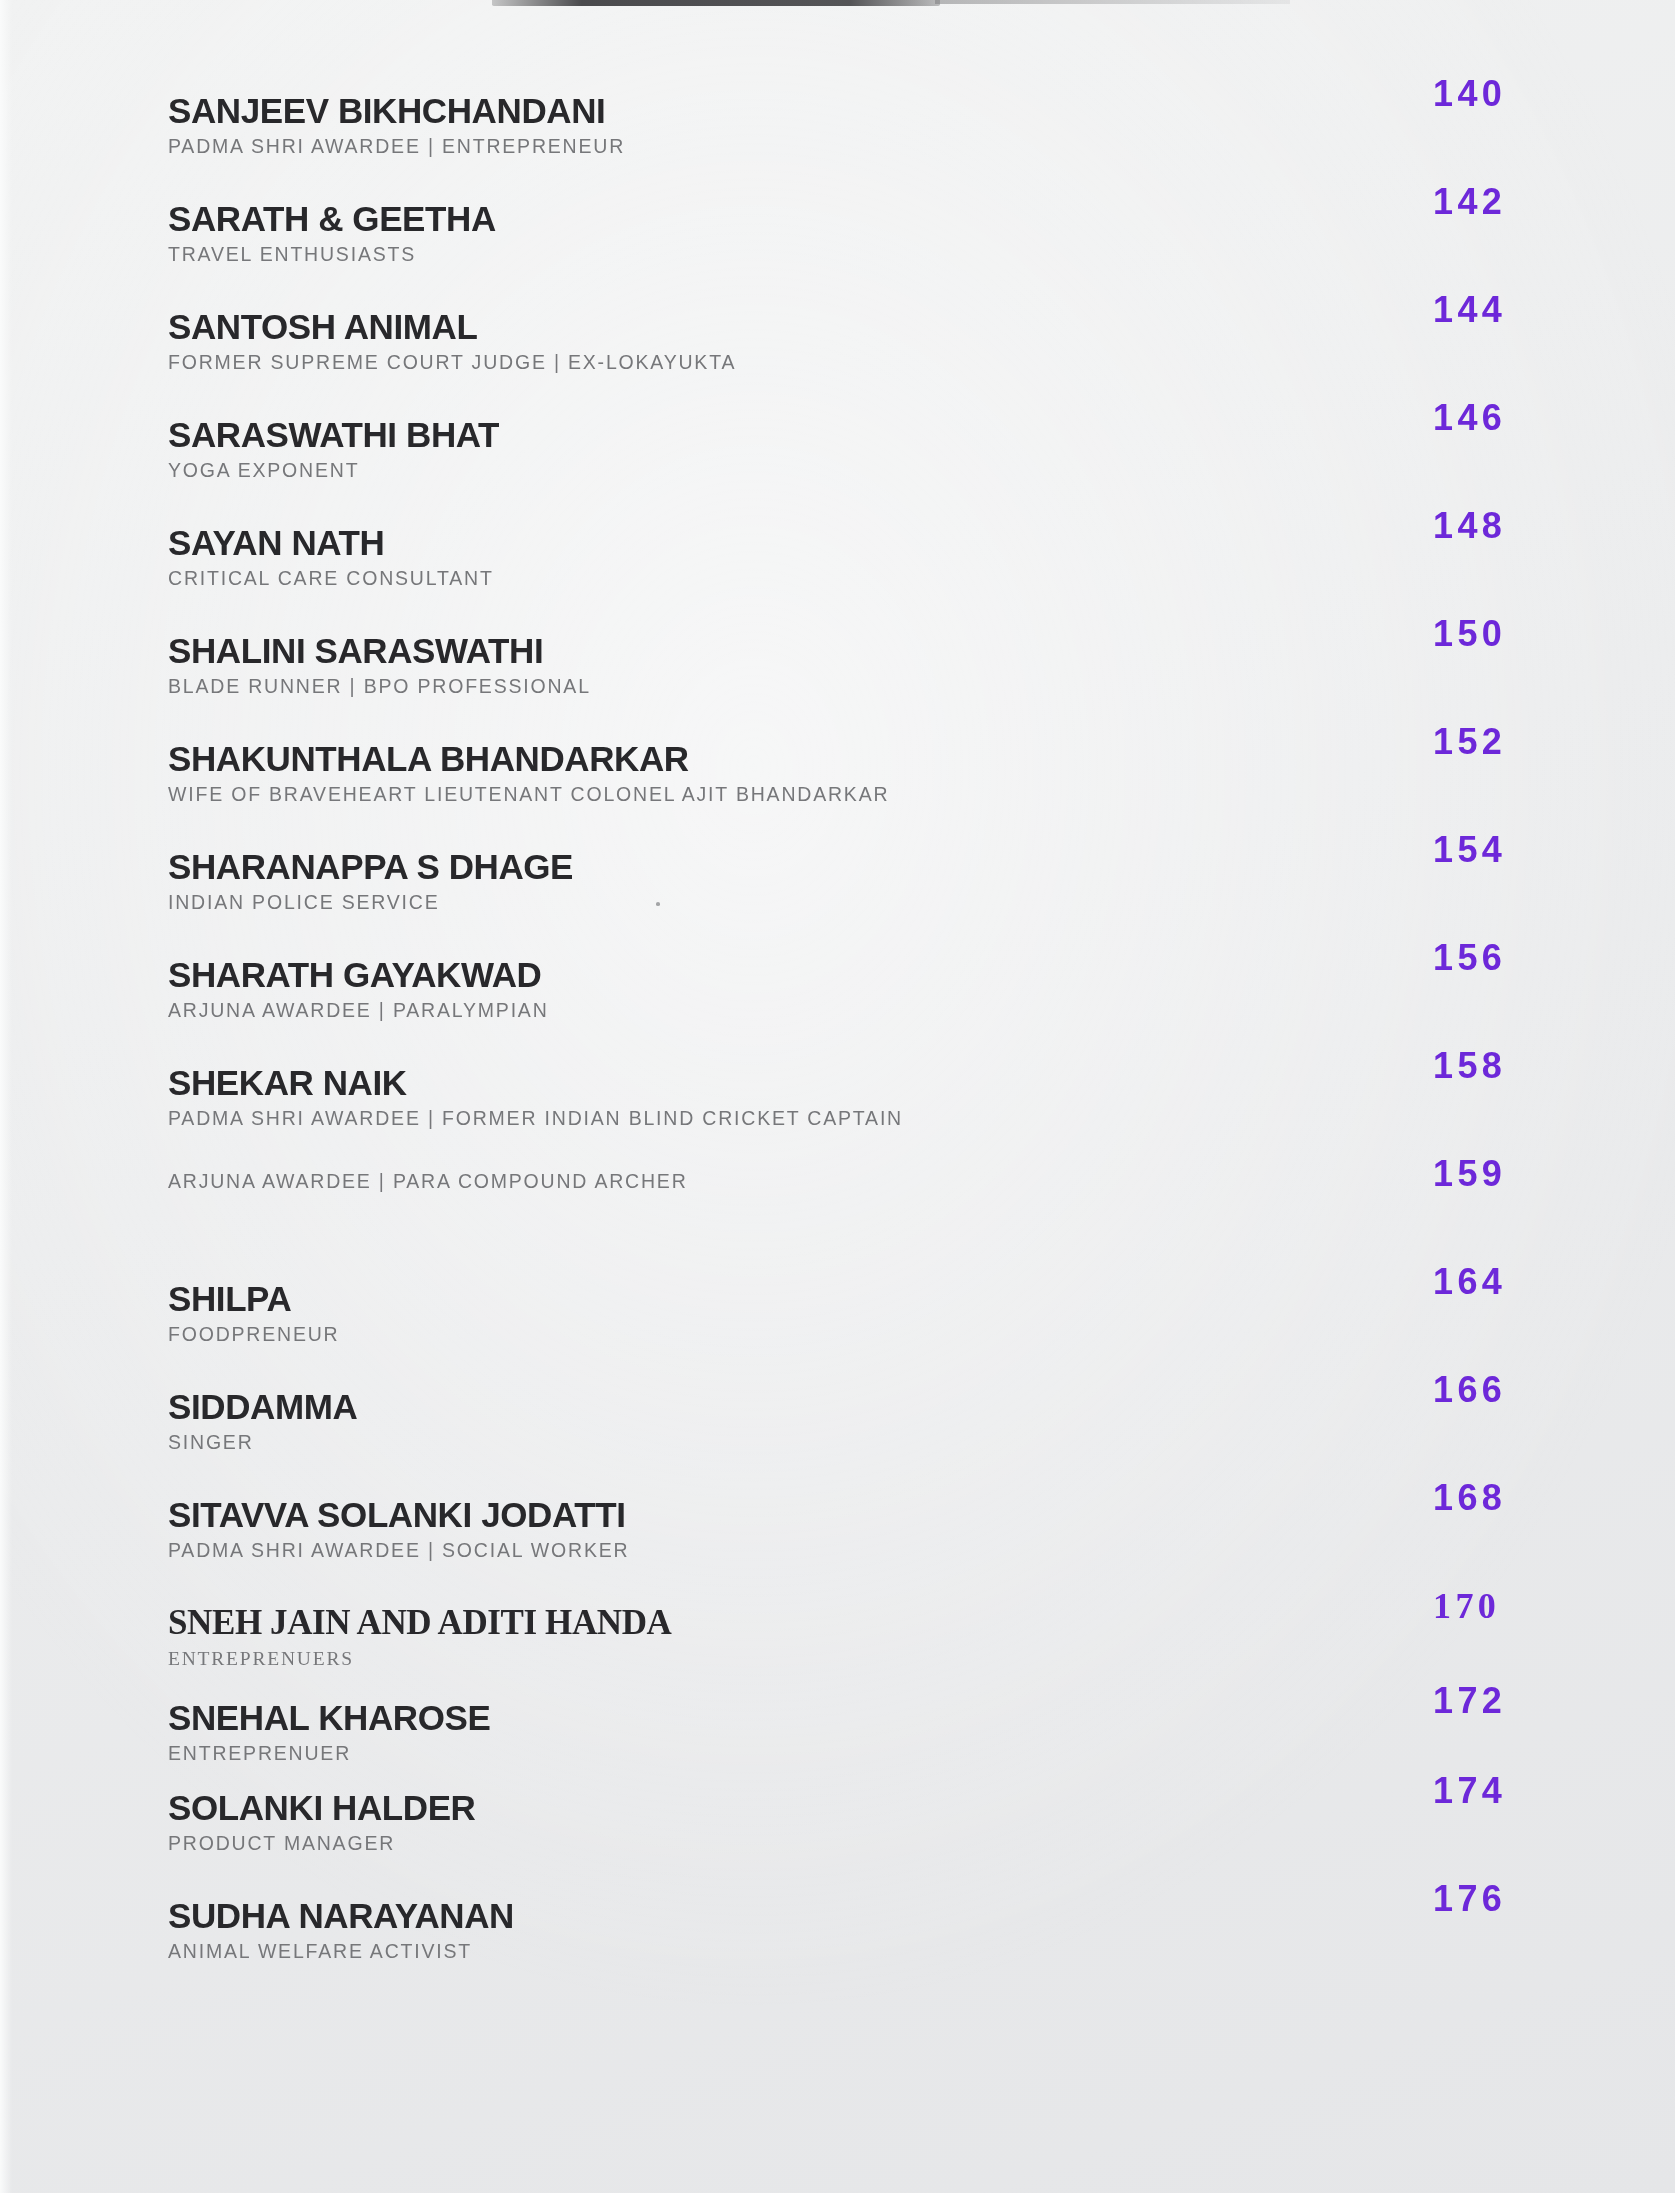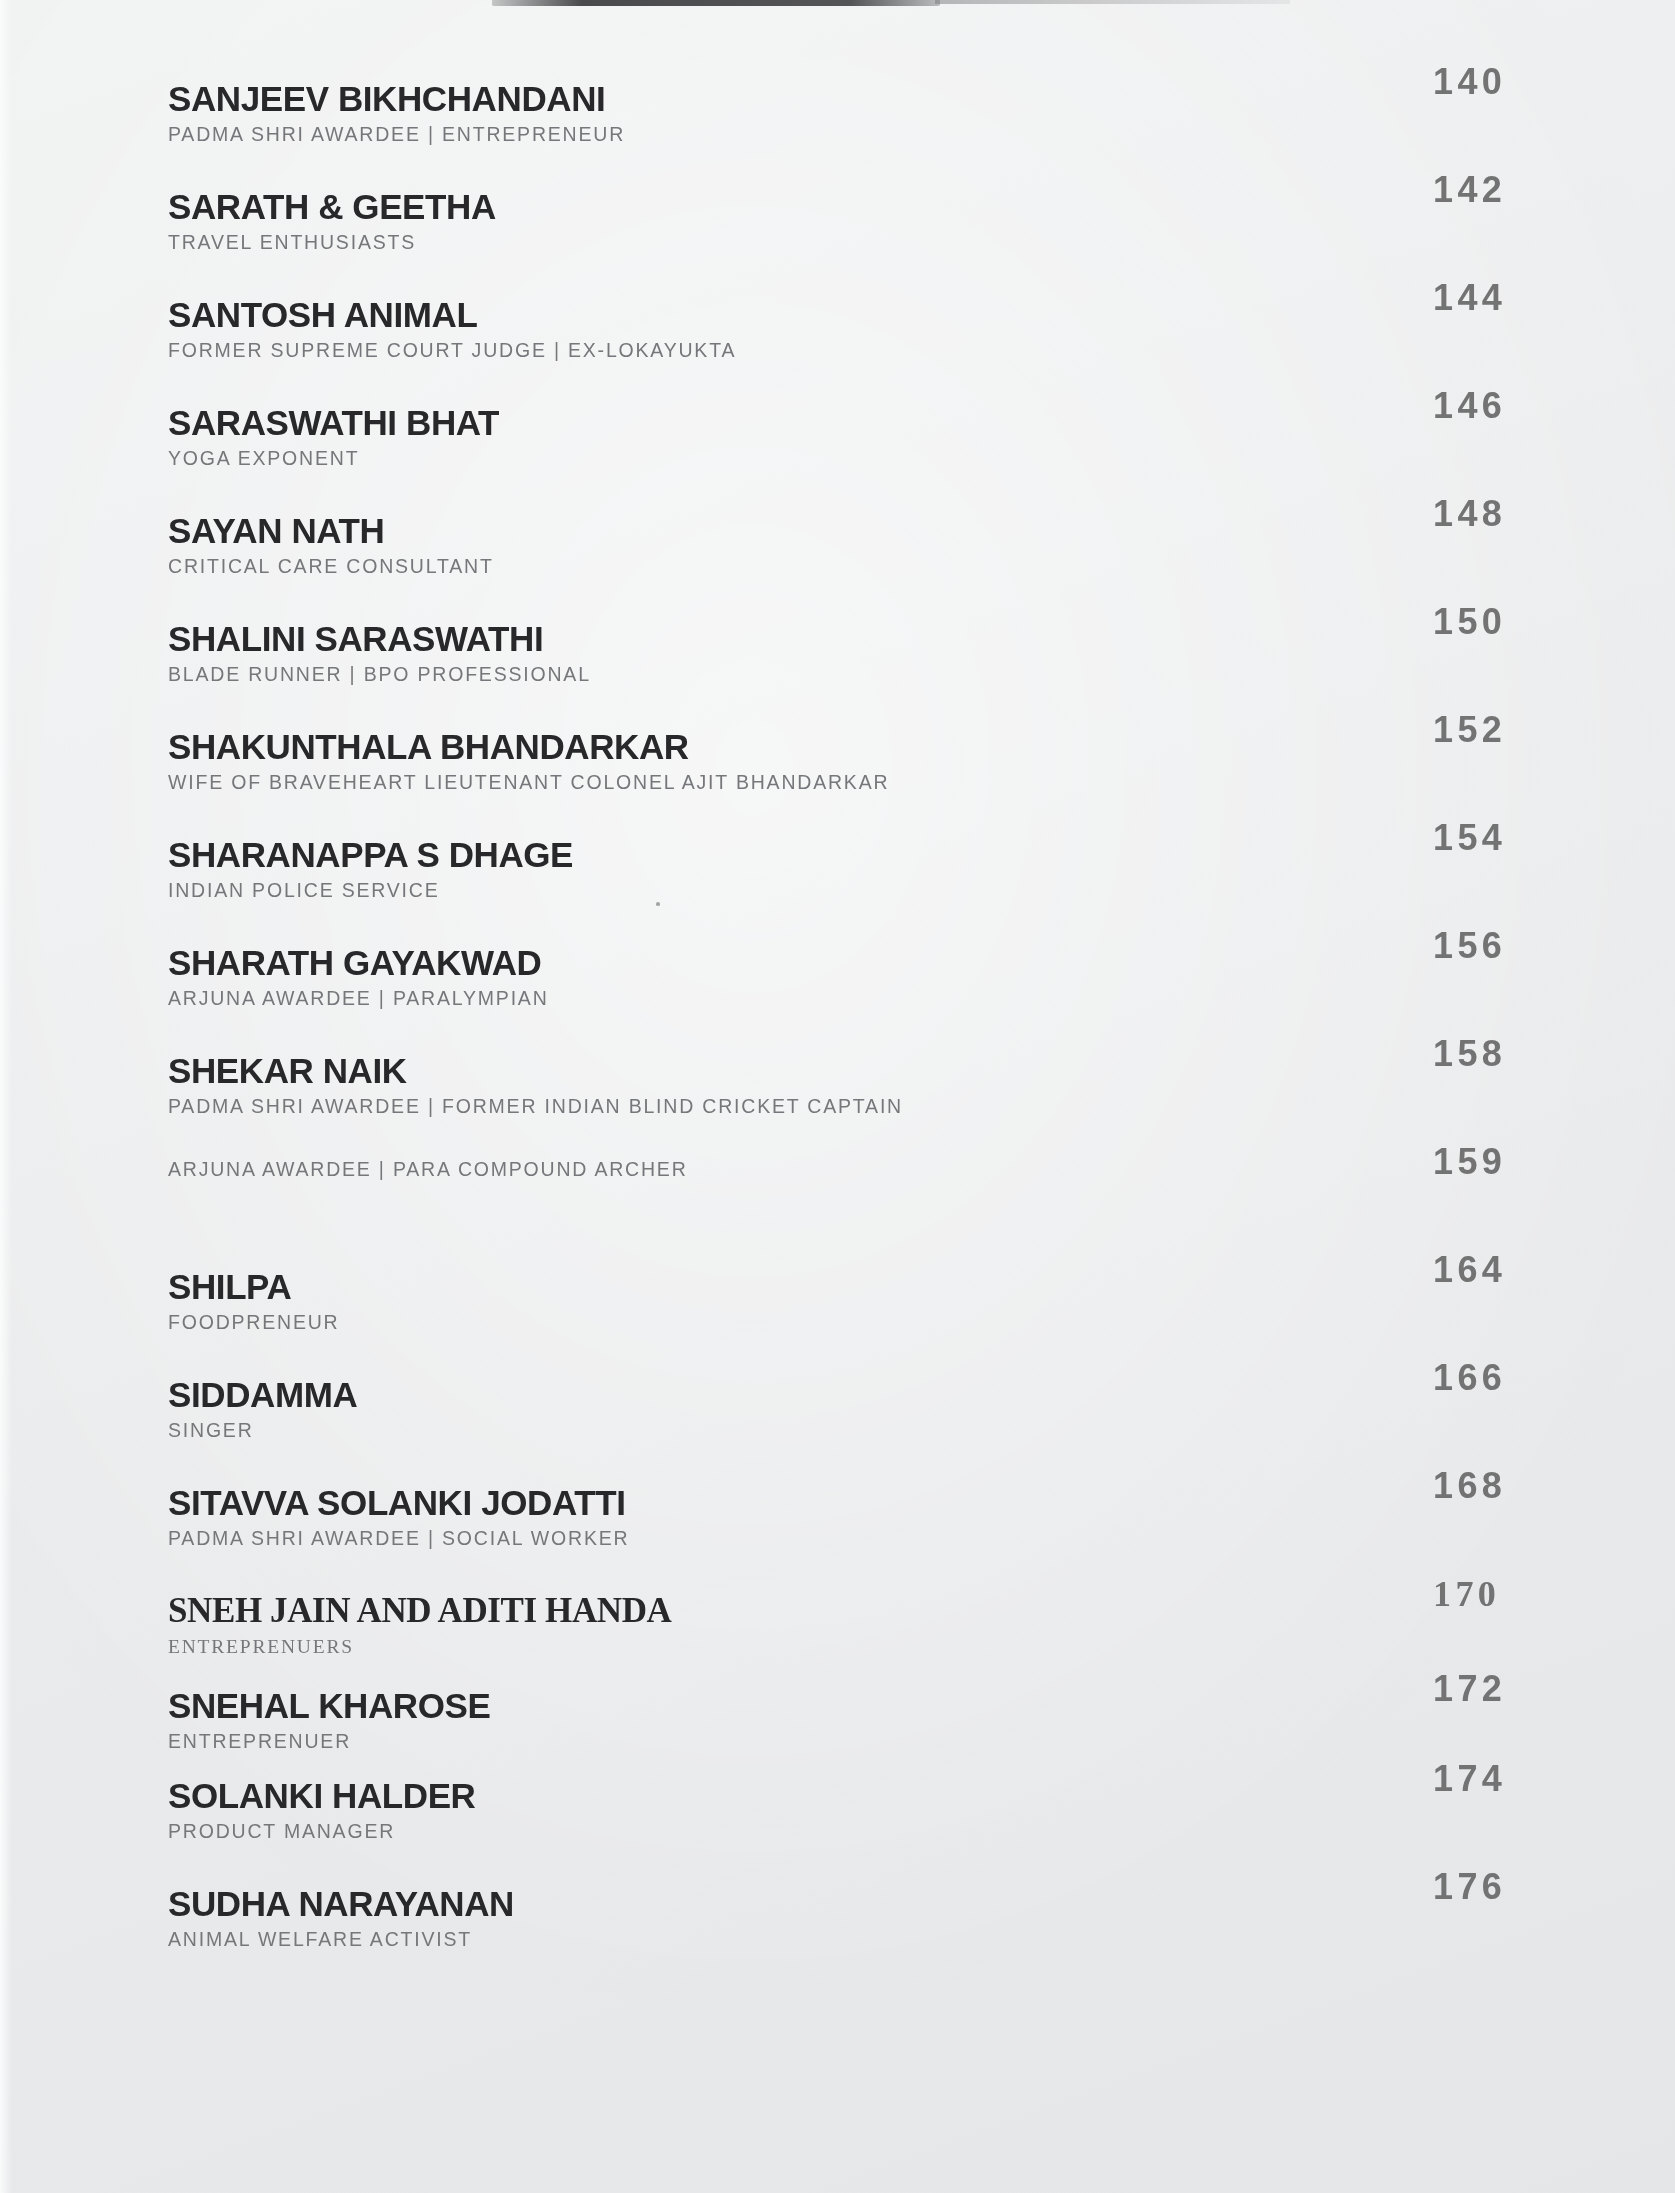--- a/index.html
+++ b/index.html
@@ -37,21 +37,21 @@
   .top-edge-light {
     position: absolute;
     left: 935px; top: 0;
     width: 355px; height: 3.5px;
     background: linear-gradient(90deg, rgba(120,120,122,0.5), rgba(160,160,162,0.15));
   }
 
   .toc {
     position: absolute;
     left: 168px;
-    top: 78px;
+    top: 90px;
     width: 1339px;
   }
 
   .entry {
     position: relative;
     height: 71px;
     margin-bottom: 37px;
   }
   
   .entry:nth-child(15) { margin-bottom: 24px; font-family: Liberation Serif, serif; }
@@ -75,21 +75,21 @@
   }
 
   .entry-page {
     position: absolute;
     left: 1265px;
     top: -14px;
     font-size: 36px;
     line-height: 36px;
     font-weight: 600;
     letter-spacing: 4.4px;
-    color: #737373;
+    color: #6d28d9;
     white-space: nowrap;
   }
 
   
   .dust-speck {
     position: absolute;
     left: 656px; top: 902px;
     width: 4.4px; height: 3.5px;
     border-radius: 50%;
     background: #8f9092;

